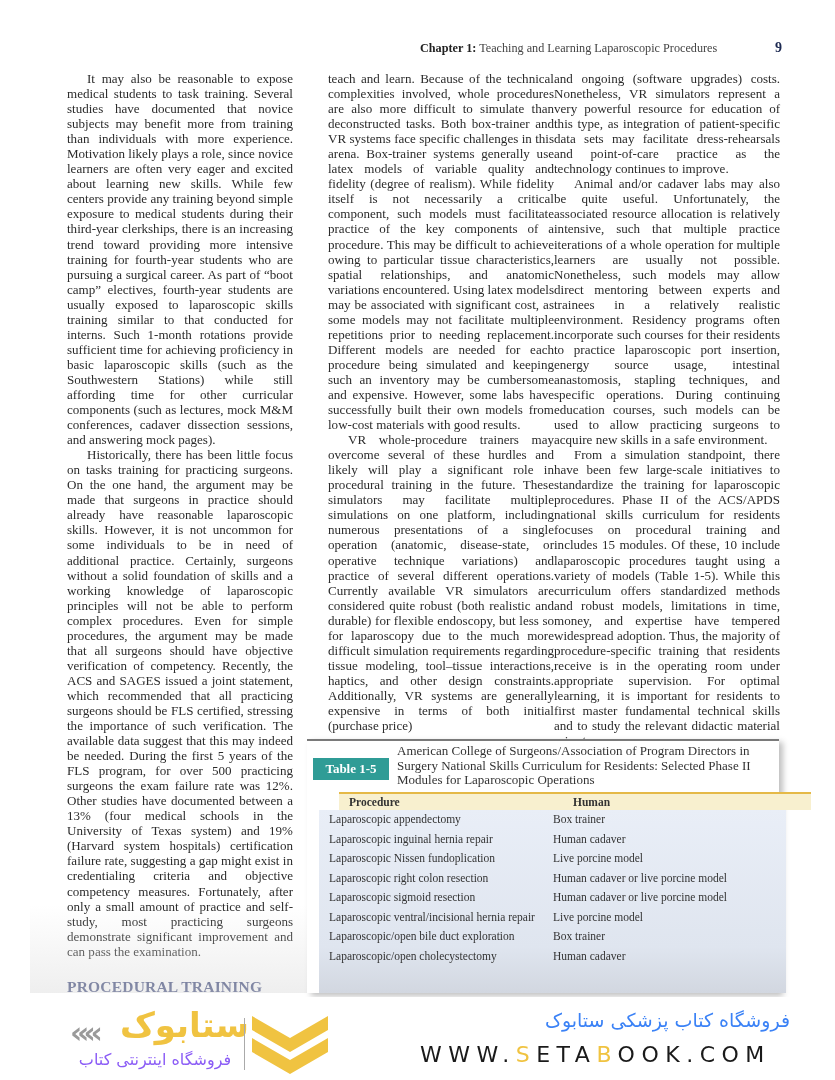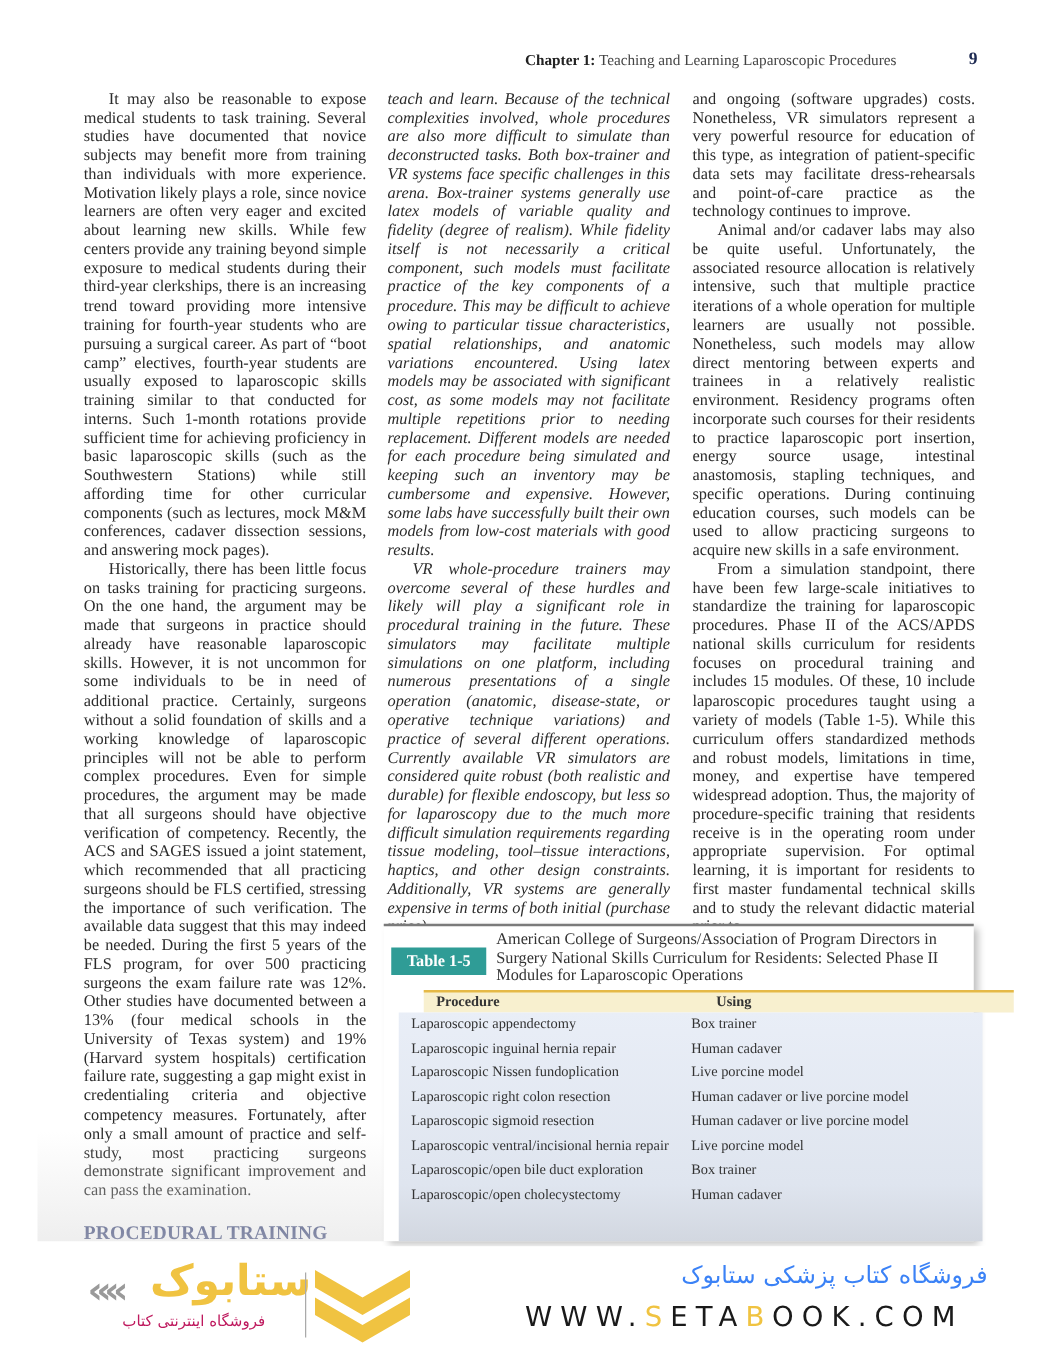--- a/index.html
+++ b/index.html
@@ -18,21 +18,21 @@
     position:absolute; right:8px; top:-1px; font-weight:bold; font-size:14px; color:#1d2a52;
   }
   .col {
     position:absolute; top:71px;
     font-family:"Liberation Serif", serif; font-size:13.05px; line-height:15.05px;
     text-align:justify; color:#2b2b2b;
   }
   .col p { margin:0; text-indent:0; }
   .col p.indent { text-indent:20px; }
   .col1 { left:67px; width:226px; }
-  .col2 { left:310px; width:226px;font-style:italic; }
+  .col2 { left:328px; width:226px; }
   .col3 { left:554px; width:226px; }
   .section-heading {
     font-family:"Liberation Serif", serif; font-weight:bold; font-size:15.5px; color:#1f2c66;
     letter-spacing:0.2px; margin:19px 0 8px 0; line-height:18px;
   }
   .fade-overlay {
     position:absolute; left:30px; top:905px; width:282px; height:88px;
     background:linear-gradient(to bottom, rgba(255,255,255,0) 0%, rgba(225,225,225,0.55) 100%);
     pointer-events:none;
   }
@@ -73,21 +73,21 @@
   .logo-arrows {
     position:absolute; left:70px; top:1015px; font-family:"DejaVu Sans", sans-serif;
     font-size:30px; font-weight:bold; color:#9a9a9a; letter-spacing:-6px;
   }
   .logo-word {
     position:absolute; left:120px; top:1006px; font-family:"DejaVu Sans", sans-serif;
     font-size:34px; font-weight:bold; color:#f0c341; line-height:38px;
   }
   .logo-sub {
     position:absolute; left:75px; top:1050px; font-family:"DejaVu Sans", sans-serif;
-    font-size:12px; color:#be185d; direction:rtl; width:160px; text-align:center;
+    font-size:16px; color:#8b5cf6; direction:rtl; width:160px; text-align:center;
   }
   .logo-divider { position:absolute; left:244px; top:1018px; width:1px; height:52px; background:#aaa; }
   .logo-chevron { position:absolute; left:250px; top:1012px; }
   .store-name {
     position:absolute; left:480px; top:1009px; width:310px; text-align:right;
     font-family:"DejaVu Sans", sans-serif; font-size:19px; color:#3b82f6; direction:rtl;
   }
   .store-url {
     position:absolute; left:420px; top:1042px; width:390px;
     font-family:"DejaVu Sans", sans-serif; font-size:22px; letter-spacing:6.5px; color:#1a1a1a;
@@ -121,21 +121,21 @@
 </div>
 
 <div class="fade-overlay"></div>
 
 <div class="table-wrap">
   <div class="table-topline"></div>
   <div class="table-tag">Table 1-5</div>
   <div class="table-caption">American College of Surgeons/Association of Program Directors in Surgery National Skills Curriculum for Residents: Selected Phase II Modules for Laparoscopic Operations</div>
   <div class="table-head">
     <span class="c1">Procedure</span>
-    <span class="c2">Using</span>
+    <span class="c2">Human</span>
   </div>
   <div class="table-body">
     <div class="table-row">
         <span class="c1">Laparoscopic appendectomy</span>
         <span class="c2">Box trainer</span>
       </div>
     <div class="table-row">
         <span class="c1">Laparoscopic inguinal hernia repair</span>
         <span class="c2">Human cadaver</span>
       </div>

